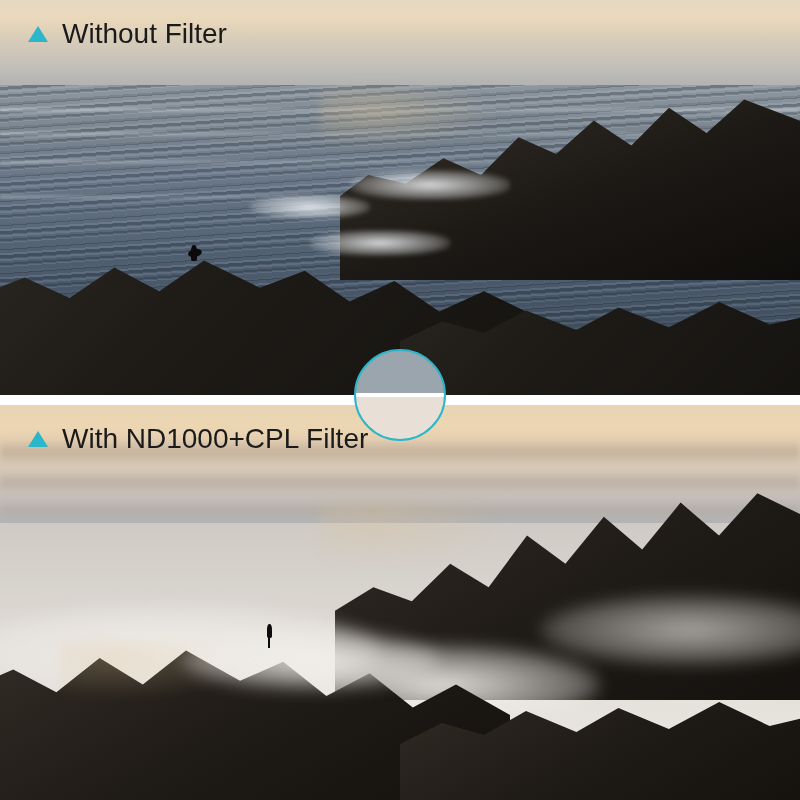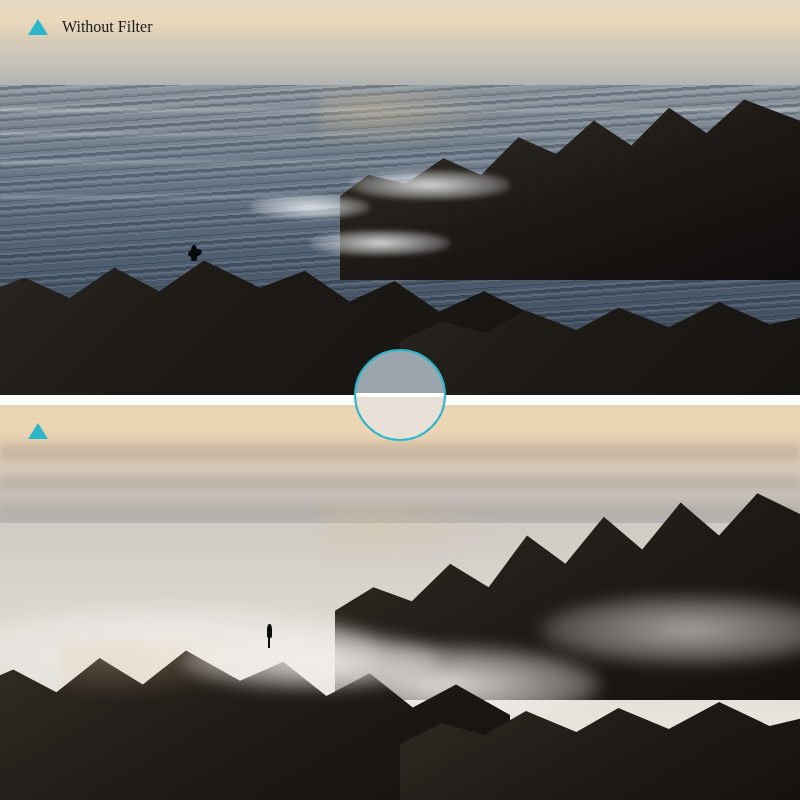--- a/index.html
+++ b/index.html
@@ -48,24 +48,23 @@
     }
     .triangle {
       width: 0;
       height: 0;
       border-left: 10px solid transparent;
       border-right: 10px solid transparent;
       border-bottom: 16px solid #2bb7c9;
       margin-right: 14px;
     }
     .label-text {
-      font-size: 16px;
+      font-size: 28px;
       font-weight: 500;
       color: #1a1a1a;
-      font-family: Liberation Serif, serif;
     }
 
     
     .scene-top {
       position: absolute;
       inset: 0;
     }
     .sky-top {
       position: absolute;
       top: 0; left: 0; right: 0; height: 95px;
@@ -260,14 +259,15 @@
     <div class="rock-bot rock-bl"></div>
     <div class="rock-bot rock-brf"></div>
     <div class="rock-highlight" style="bottom:100px; left:60px; width:200px; height:60px;"></div>
 
     <div class="mist" style="bottom:110px; left:180px; width:260px; height:60px;"></div>
 
     <div class="bird-bot"></div>
   </div>
   <div class="label">
     <div class="triangle"></div>
+    <span class="label-text">With ND1000+CPL Filter</span>
   </div>
 </div>
 
 </body></html>

